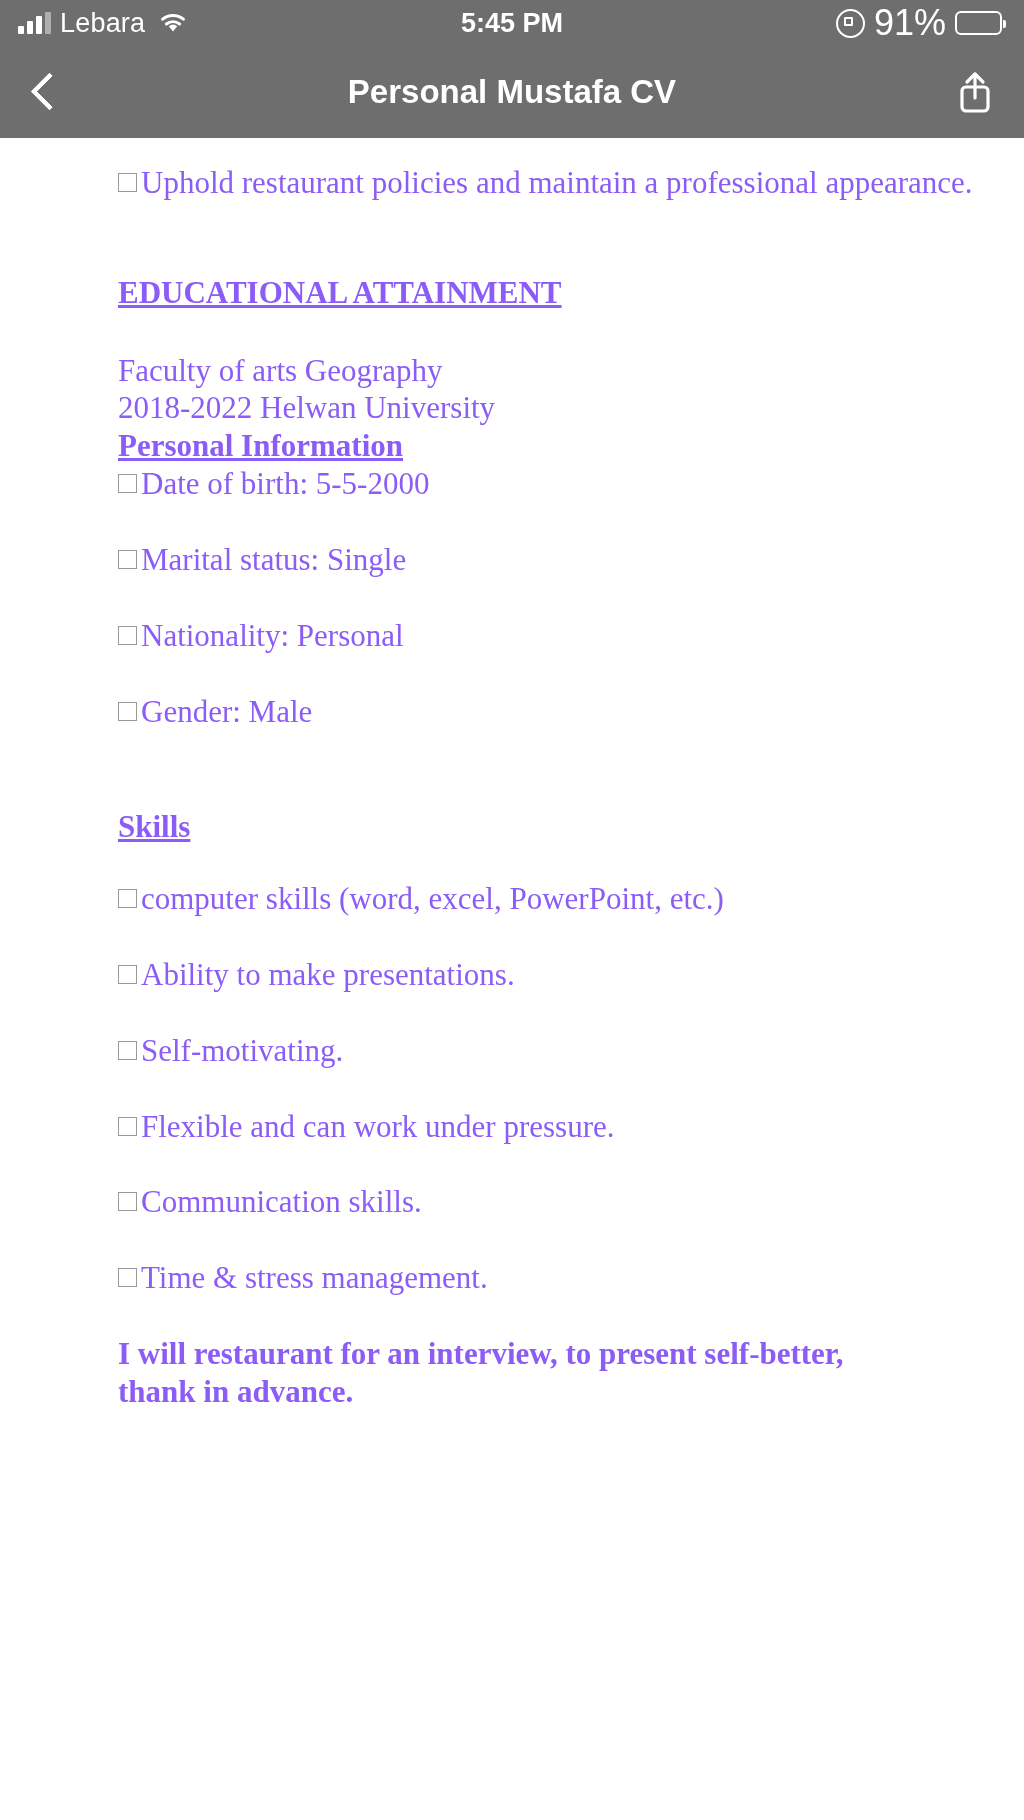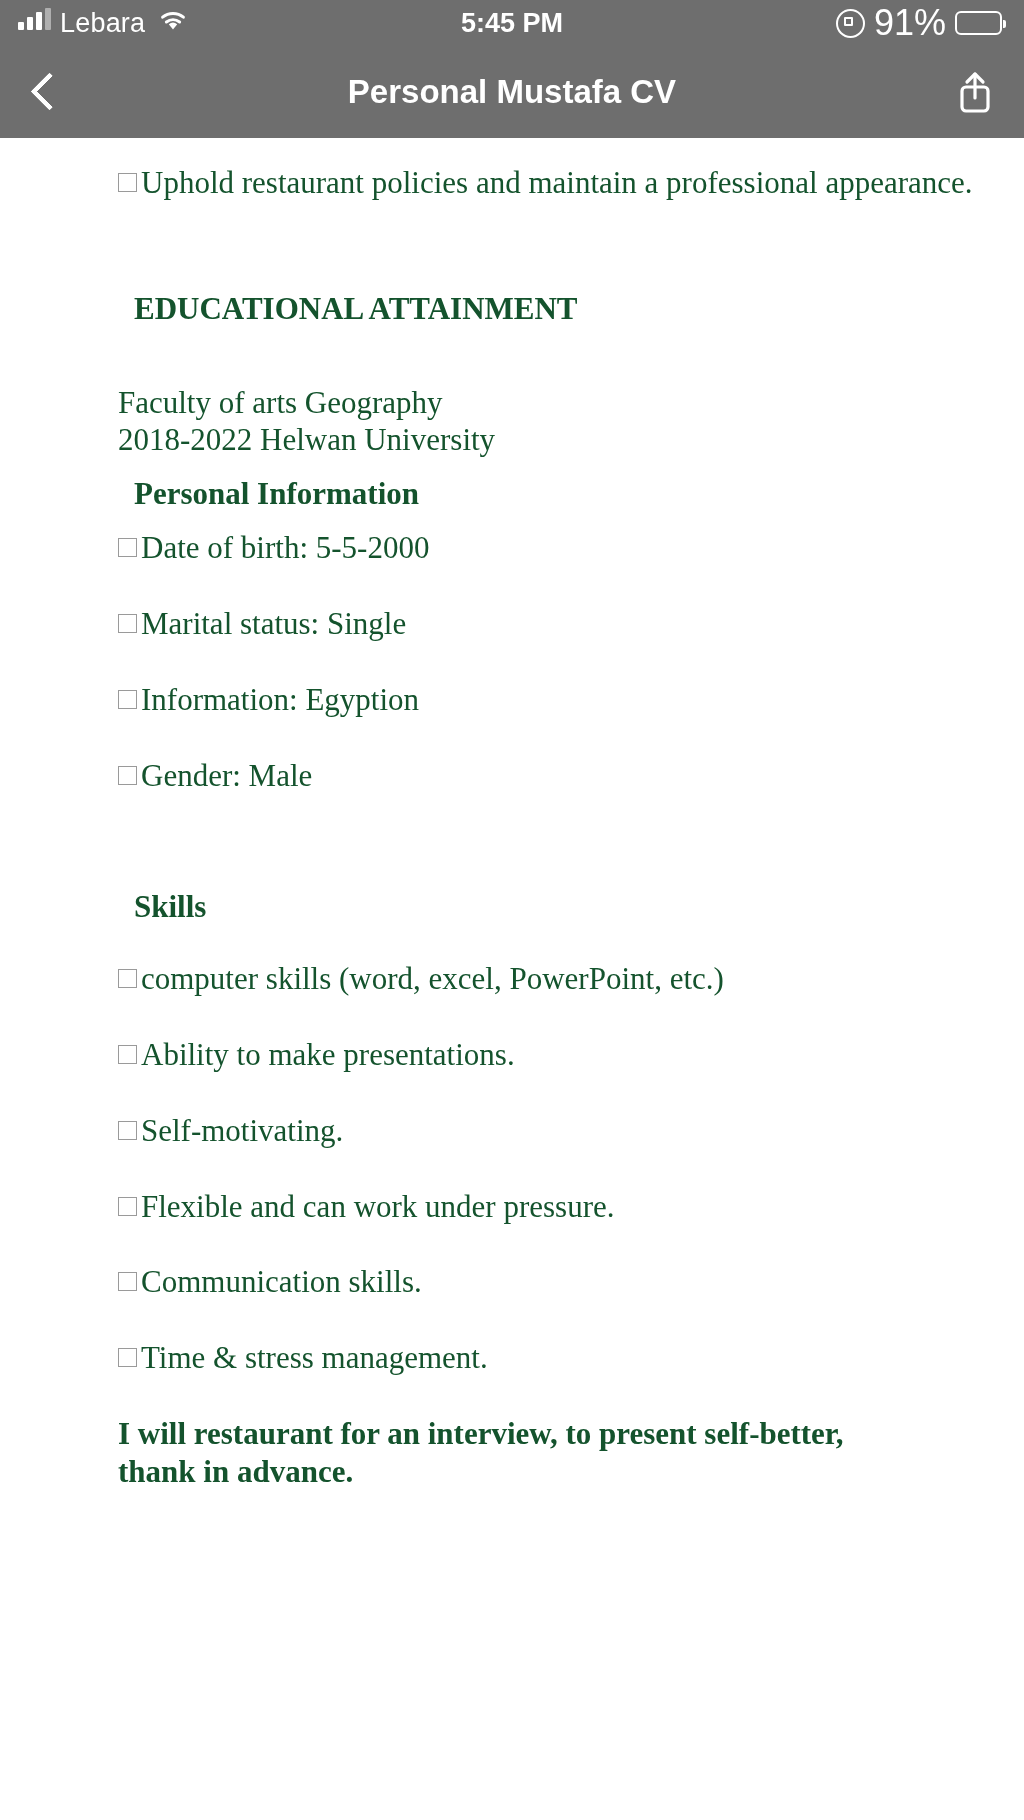--- a/index.html
+++ b/index.html
@@ -20,20 +20,21 @@
     height: 46px;
     background: #6e6e6e;
     color: #ffffff;
     display: flex;
     align-items: center;
     padding: 0 22px 0 18px;
     box-sizing: border-box;
   }
   .status-left {
     display: flex;
+    align-items: center;
     gap: 9px;
   }
   .signal-bars {
     display: flex;
     align-items: flex-end;
     gap: 3px;
     height: 22px;
   }
   .signal-bars i {
     display: block;
@@ -162,42 +163,43 @@
     justify-content: center;
     cursor: pointer;
     z-index: 2;
   }
 
   
   .doc {
     padding: 26px 40px 0 118px;
     box-sizing: border-box;
     font-family: "Liberation Serif", serif;
-    color: #14532d;
+    color: #8b5cf6;
     font-size: 31px;
     line-height: 1.22;
   }
   .para {
     margin: 0 0 10px 0;
   }
   .bullet-line {
     margin: 0 0 38px 0;
     text-indent: 0;
   }
   .bullet-box {
     display: inline-block;
     width: 17px;
     height: 17px;
     border: 1px solid #9a9a9a;
     margin-right: 4px;
     vertical-align: 1px;
   }
   .heading {
     font-weight: bold;
-    margin: 16px;
+    text-decoration: underline;
+    margin: 0;
   }
   .spacer-lg { height: 62px; }
   .spacer-md { height: 40px; }
   .tight { margin: 0; }
   .closing {
     font-weight: bold;
     margin: 0;
     line-height: 1.22;
     max-width: 740px;
   }
@@ -255,21 +257,21 @@
 
   <div class="spacer-md"></div>
 
   <p class="tight">Faculty of arts Geography</p>
   <p class="tight">2018-2022 Helwan University</p>
 
   <p class="heading">Personal Information</p>
 
   <p class="bullet-line"><span class="bullet-box"></span><span>Date of birth: 5-5-2000</span></p>
   <p class="bullet-line"><span class="bullet-box"></span><span>Marital status: Single</span></p>
-  <p class="bullet-line"><span class="bullet-box"></span><span>Information: Egyption</span></p>
+  <p class="bullet-line"><span class="bullet-box"></span><span>Nationality: Personal</span></p>
   <p class="bullet-line"><span class="bullet-box"></span><span>Gender: Male</span></p>
 
   <div class="spacer-md"></div>
 
   <p class="heading block-gap">Skills</p>
 
   <p class="bullet-line"><span class="bullet-box"></span><span>computer skills (word, excel, PowerPoint, etc.)</span></p>
   <p class="bullet-line"><span class="bullet-box"></span><span>Ability to make presentations.</span></p>
   <p class="bullet-line"><span class="bullet-box"></span><span>Self-motivating.</span></p>
   <p class="bullet-line"><span class="bullet-box"></span><span>Flexible and can work under pressure.</span></p>

